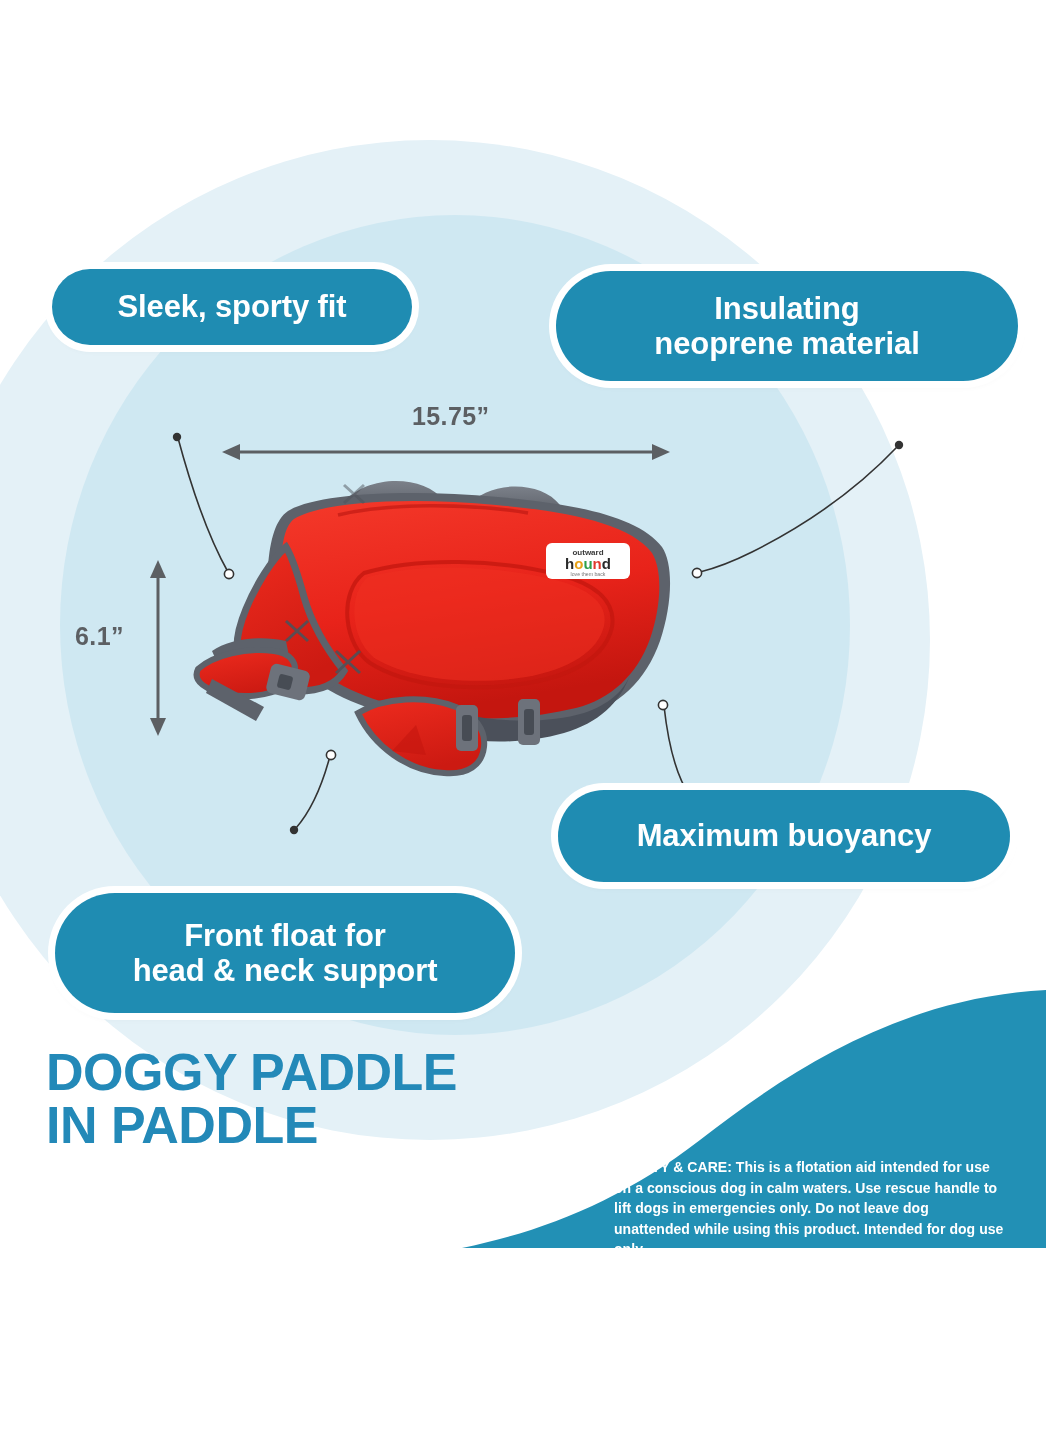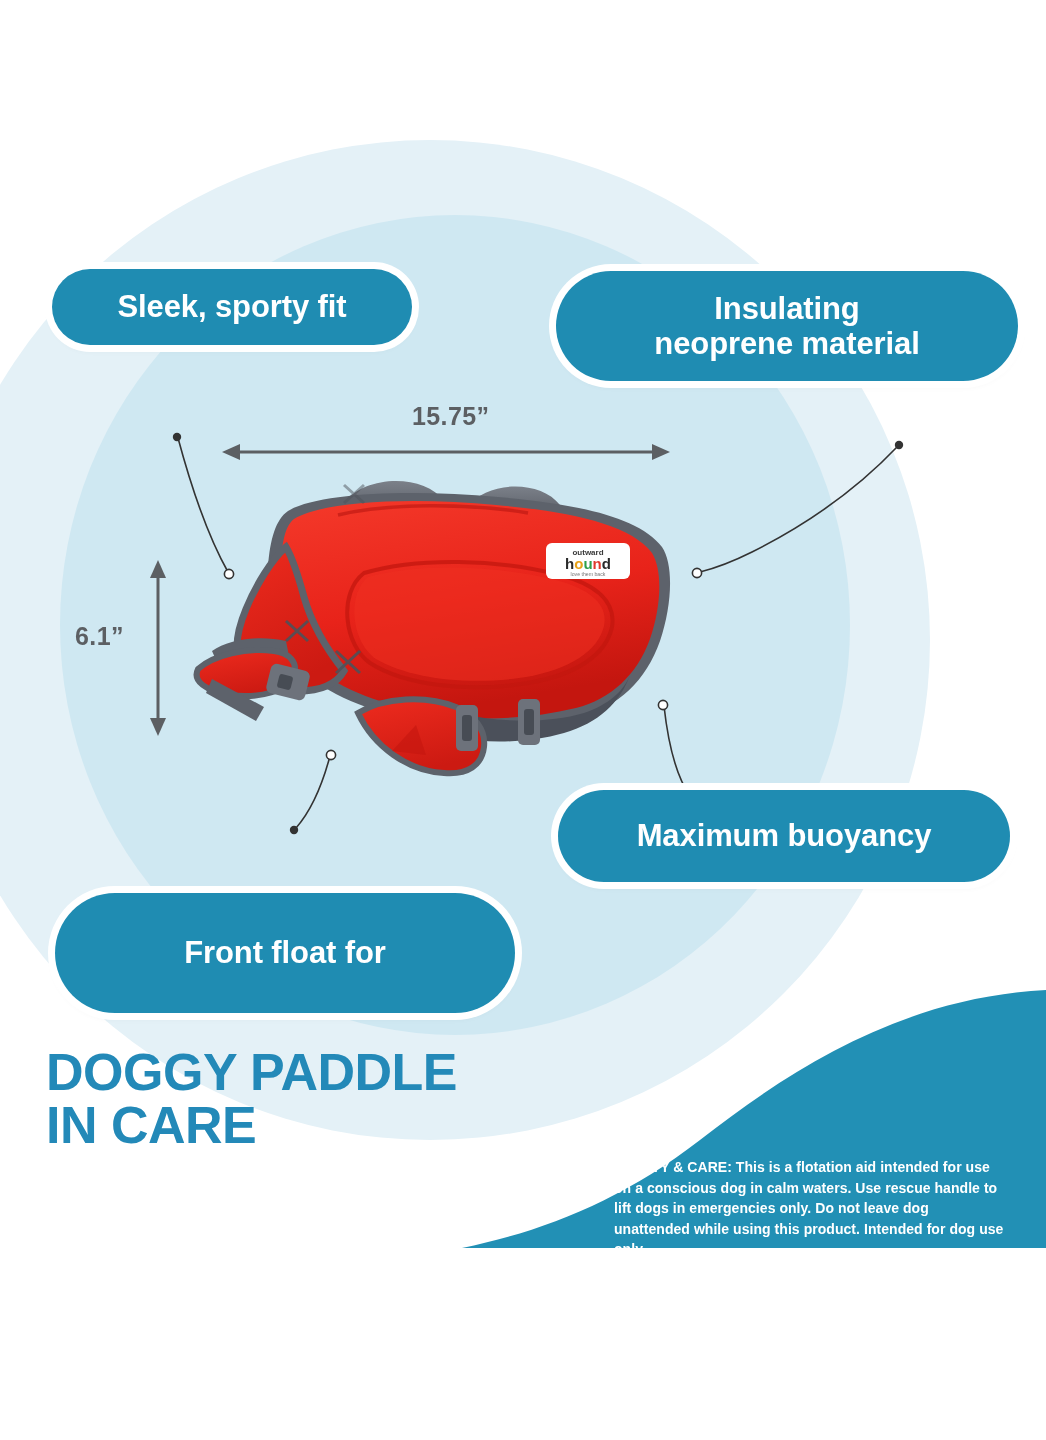--- a/index.html
+++ b/index.html
@@ -282,23 +282,24 @@
     </div>
   </div>
 
   <div class="pill" id="pill-buoyancy">
     <span>Maximum buoyancy</span>
   </div>
 
   <div class="pill" id="pill-frontfloat">
     <div>
       <span>Front float for</span>
+      <span>head &amp; neck support</span>
     </div>
   </div>
 
   <div id="headline">
     <span class="hl-line">DOGGY PADDLE</span>
-    <span class="hl-line">IN CARE</span>
+    <span class="hl-line">IN PADDLE</span>
   </div>
 
   <div id="safety">SAFETY &amp; CARE: This is a flotation aid intended for use on a conscious dog in calm waters. Use rescue handle to lift dogs in emergencies only. Do not leave dog unattended while using this product. Intended for dog use only.</div>
 
 </div>
 
 </body></html>

